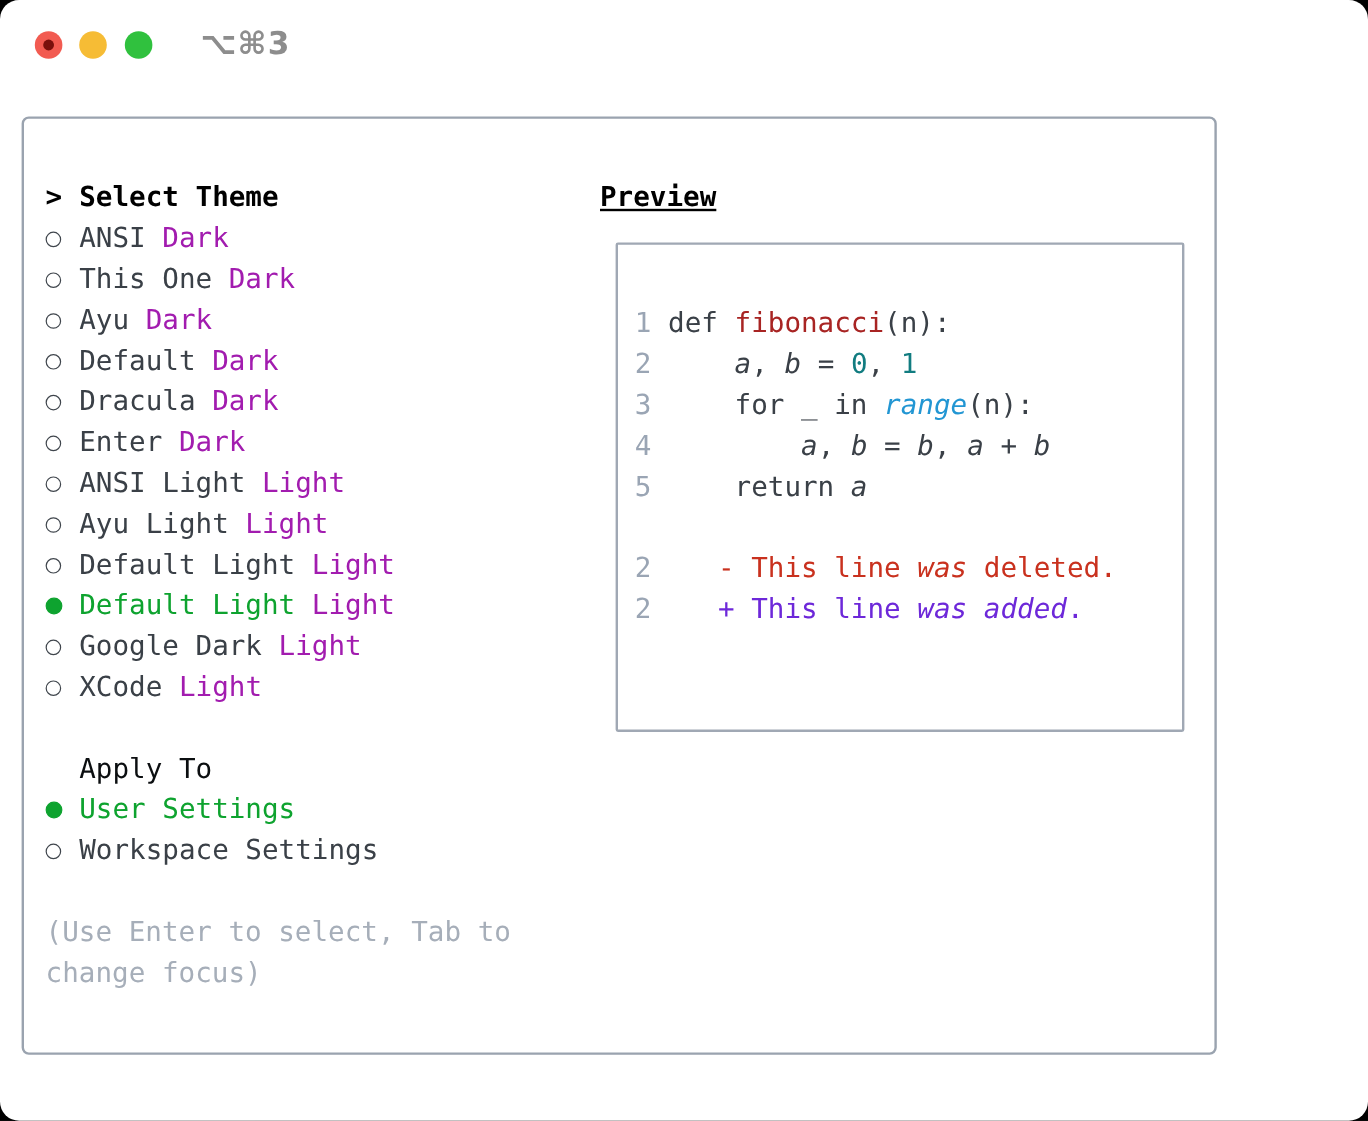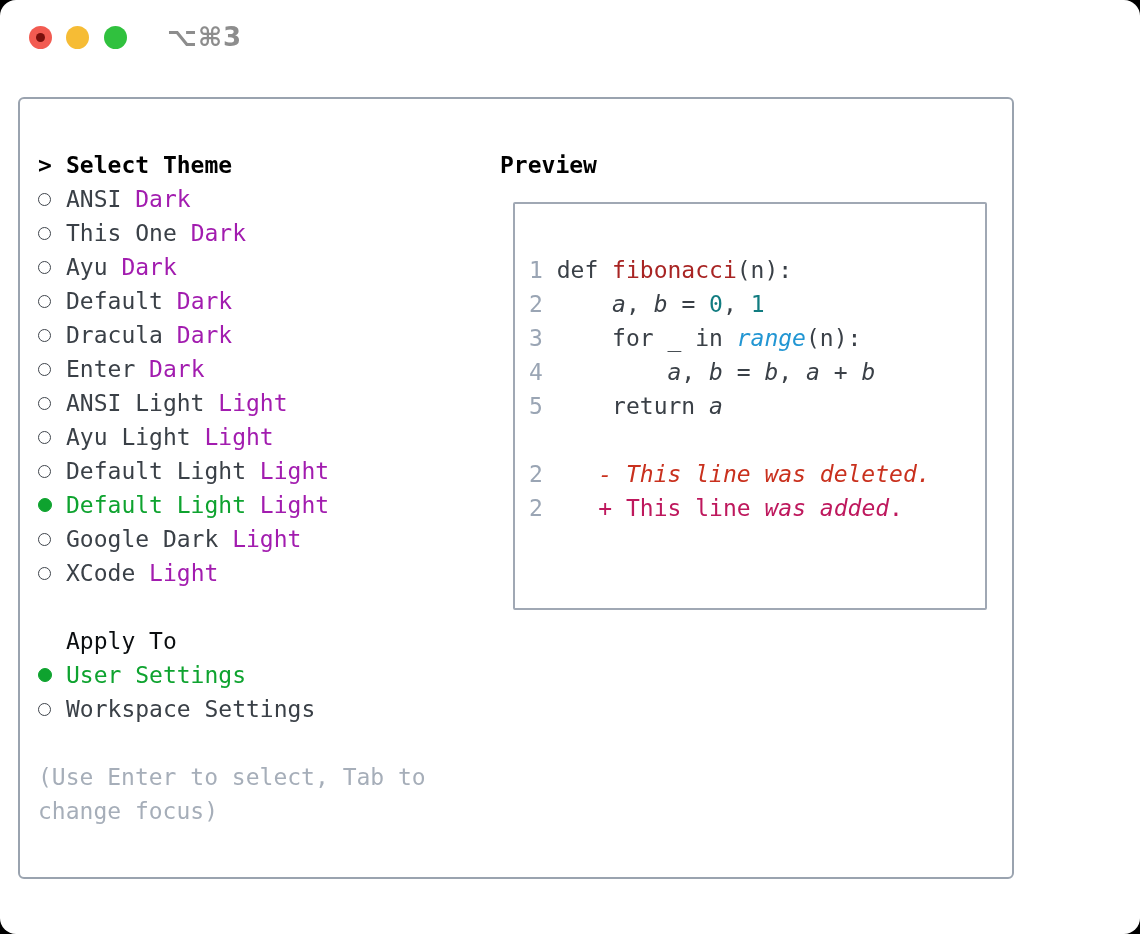--- a/index.html
+++ b/index.html
@@ -51,38 +51,38 @@
   .sel{color:#0ea32f;}
   .radio{
     width:13px;height:13px;border-radius:50%;
     border:1.5px solid #3f454c;box-sizing:border-box;
   }
   .radio.on{background:#0ea32f;border-color:#0ea32f;width:14px;height:14px;}
   .hint-row{color:#a6aeb9;}
   
   .preview-title{
     position:absolute;left:480px;top:49px;height:34px;line-height:34px;
-    font-size:23px;font-weight:bold;color:#000;
+    font-size:23px;font-weight:bold;color:#000;text-decoration:underline;
   }
   .preview-box{
     position:absolute;left:493px;top:103px;width:474px;height:408px;
     border:2px solid #a0a8b4;border-radius:2px;box-sizing:border-box;
     padding:49px 0 4px 14px;overflow:hidden;background:#fff;
   }
   .code-line{
     height:34px;line-height:34px;font-size:23px;white-space:pre;
   }
   .lnum{color:#9aa5b4;}
   .c-code{color:#3a4047;}
   .c-func{color:#a82423;}
   .c-num{color:#117c80;}
   .c-builtin{color:#2296d3;margin-top:32px;}
   .c-context{color:#8f969d;}
-  .c-deleted{color:#c9311e;font-style:italic;}
-  .c-added{color:#be185d;}
+  .c-deleted{color:#c9311e;}
+  .c-added{color:#6d28d9;}
   .it{font-style:italic;}
 </style>
 </head>
 <body>
 
 <div class="window">
 
   <div class="titlebar">
     <span class="tl red">
         <span class="tl-dot"></span>

